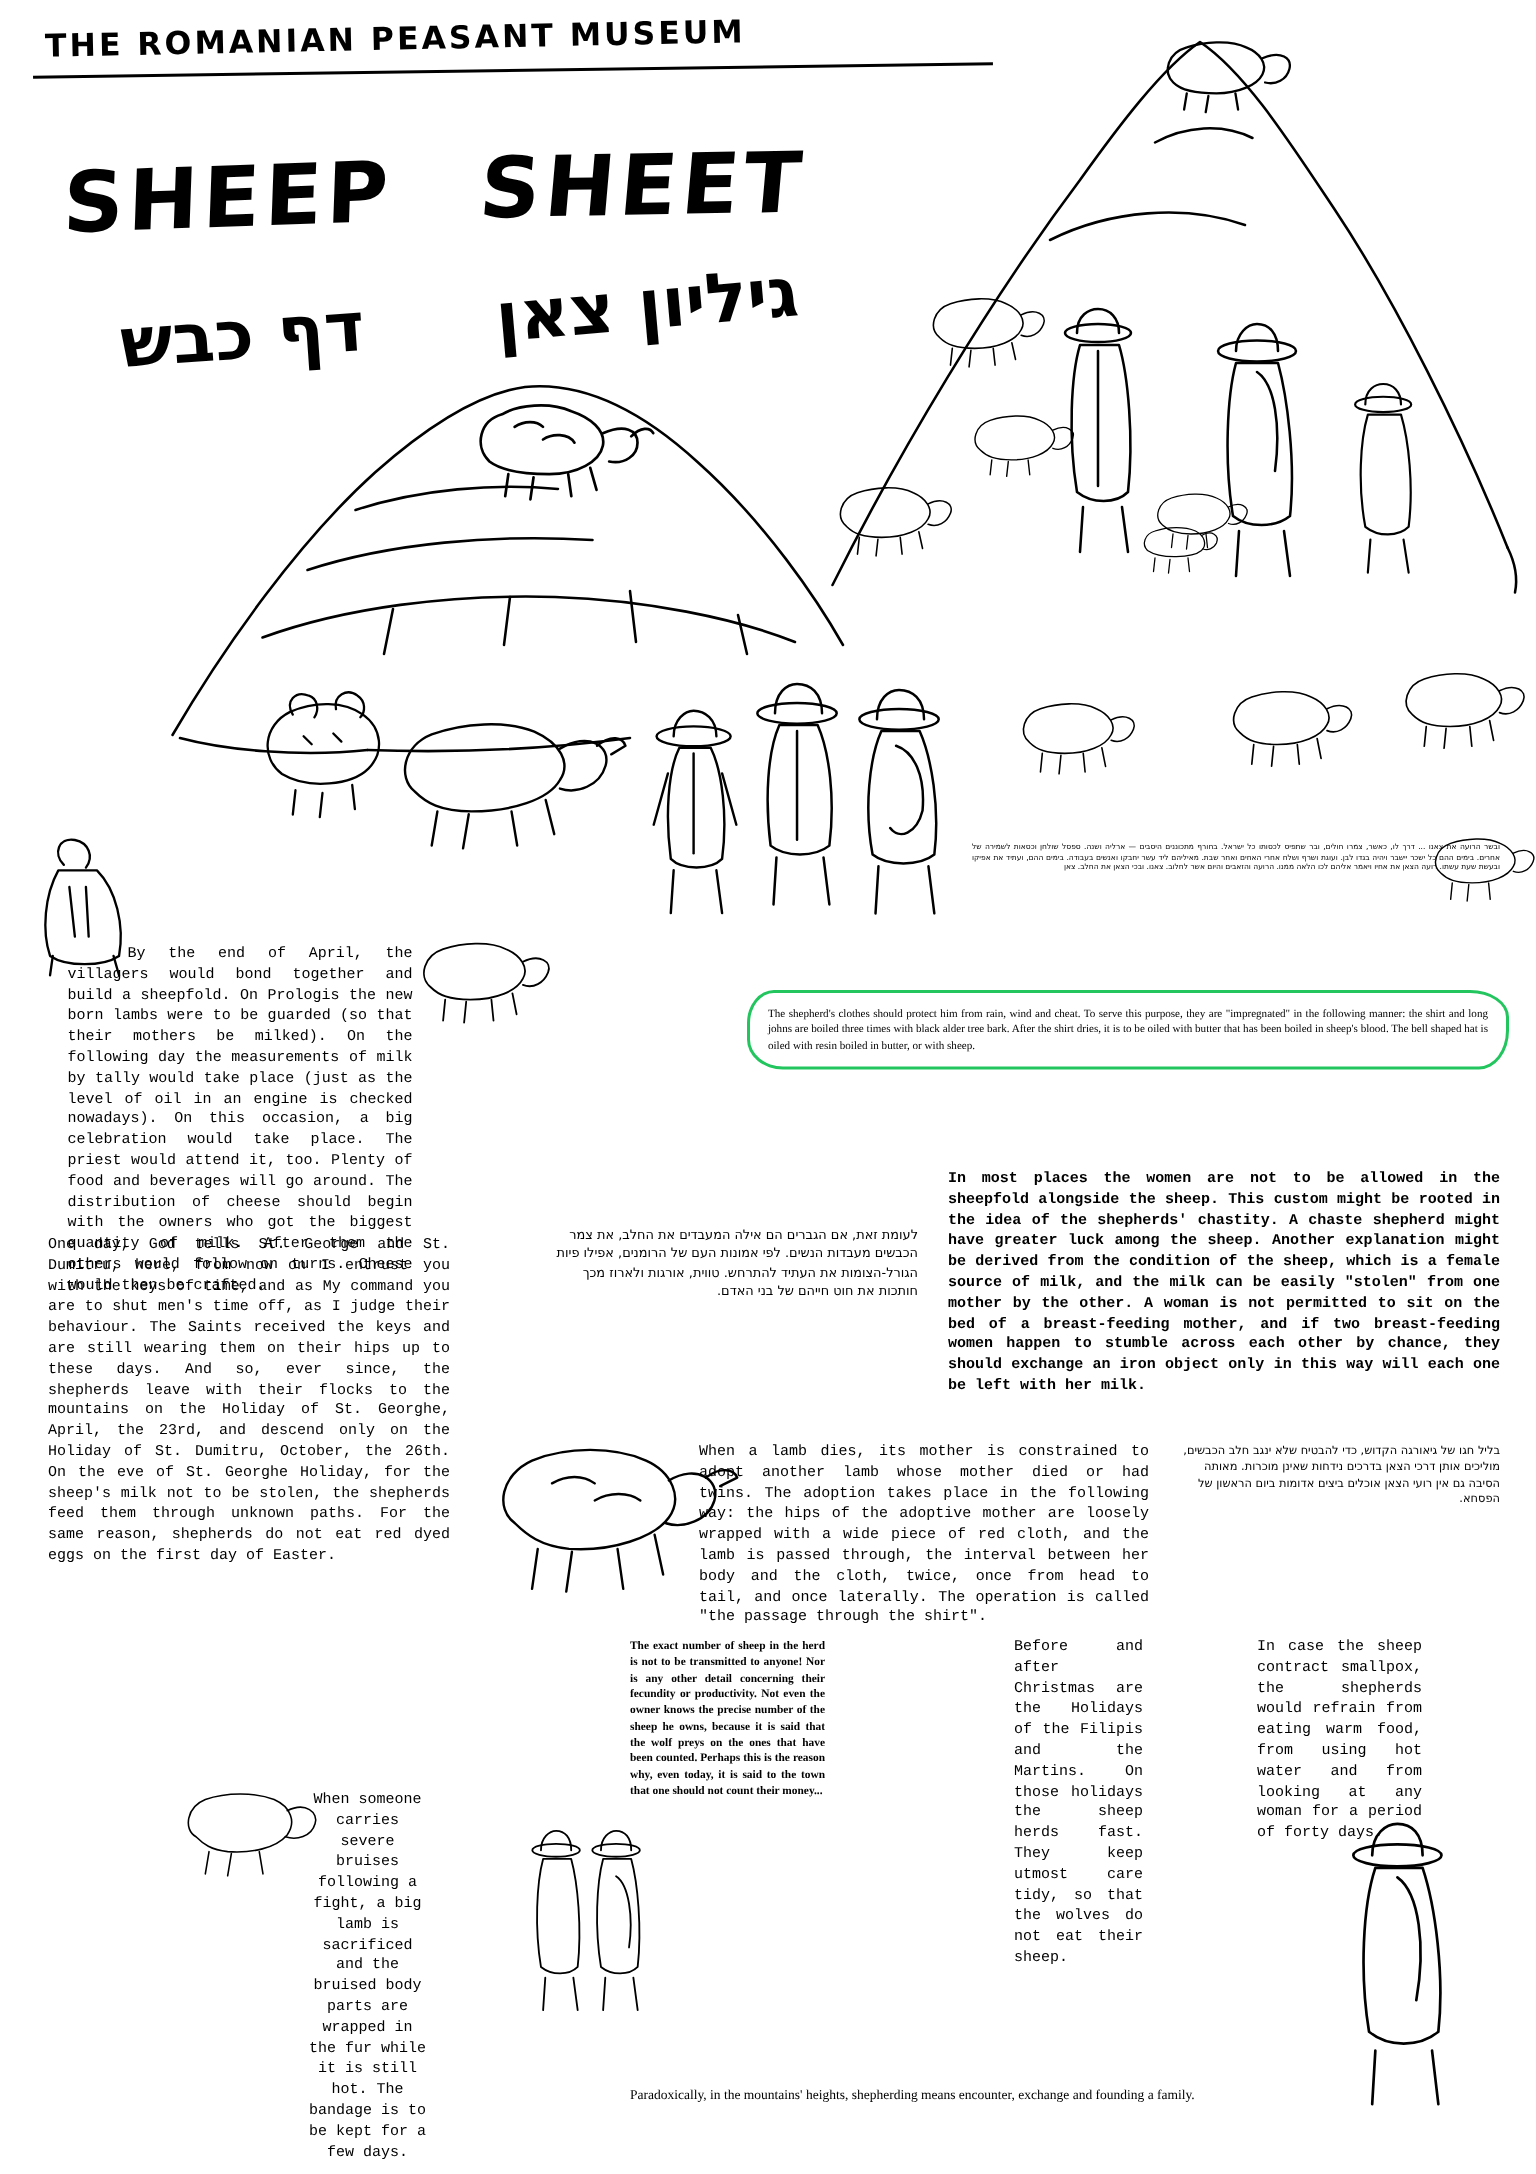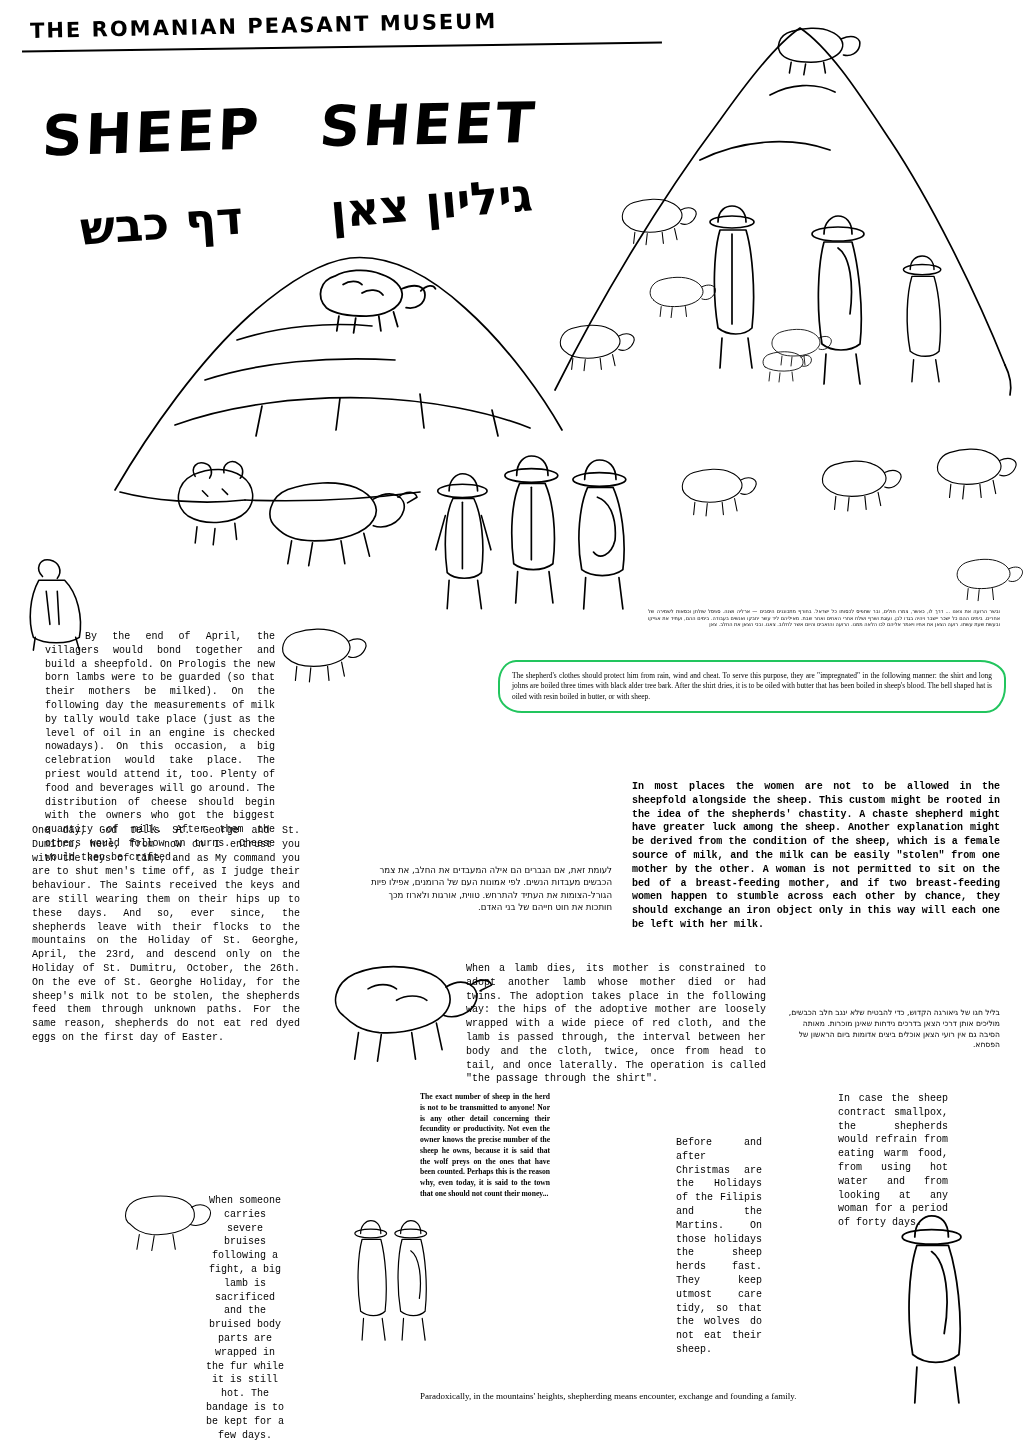--- a/index.html
+++ b/index.html
@@ -99,21 +99,20 @@
     color: #000;
   }
   .tb.bold { font-weight: bold; }
   .he {
     position: absolute;
     direction: rtl;
     text-align: right;
     font-family: "DejaVu Sans", sans-serif;
     font-size: 11px;
     line-height: 1.5;
-    margin-top: 46px;
   }
   .he.tiny {
     font-size: 5px;
     line-height: 1.3;
     text-align: justify;
   }
   .he.mid { font-size: 8.6px; line-height: 1.45; }
   .he.small { font-size: 7.6px; line-height: 1.42; }
   .bubble {
     position: absolute;
@@ -423,19 +422,19 @@
   <div class="tb" style="left:466px; top:962px; width:300px;">When a lamb dies, its mother is constrained to adopt another lamb whose mother died or had twins. The adoption takes place in the following way: the hips of the adoptive mother are loosely wrapped with a wide piece of red cloth, and the lamb is passed through, the interval between her body and the cloth, twice, once from head to tail, and once laterally. The operation is called "the passage through the shirt".</div>
 
   <div class="he small" style="left:786px; top:962px; width:214px;">בליל חגו של גיאורגה הקדוש, כדי להבטיח שלא ינגב חלב הכבשים, מוליכים אותן דרכי הצאן בדרכים נידחות שאינן מוכרות. מאותה הסיבה גם אין רועי הצאן אוכלים ביצים אדומות ביום הראשון של הפסחא.</div>
 
 
 
   <div class="tb" style="left:206px; top:1194px; width:78px; text-align:center;">When someone carries severe bruises following a fight, a big lamb is sacrificed and the bruised body parts are wrapped in the fur while it is still hot. The bandage is to be kept for a few days.</div>
 
   <div class="boxed" style="left:420px; top:1092px; width:130px;">The exact number of sheep in the herd is not to be transmitted to anyone! Nor is any other detail concerning their fecundity or productivity. Not even the owner knows the precise number of the sheep he owns, because it is said that the wolf preys on the ones that have been counted. Perhaps this is the reason why, even today, it is said to the town that one should not count their money...</div>
 
-  <div class="tb" style="left:676px; top:1092px; width:86px;margin-top:44px;">Before and after Christmas are the Holidays of the Filipis and the Martins. On those holidays the sheep herds fast. They keep utmost care tidy, so that the wolves do not eat their sheep.</div>
+  <div class="tb" style="left:676px; top:1092px; width:86px;">Before and after Christmas are the Holidays of the Filipis and the Martins. On those holidays the sheep herds fast. They keep utmost care tidy, so that the wolves do not eat their sheep.</div>
 
   <div class="tb" style="left:810px; top:1092px; width:110px;margin-left:28px;">In case the sheep contract smallpox, the shepherds would refrain from eating warm food, from using hot water and from looking at any woman for a period of forty days.</div>
 
   <div class="footer-line" style="left:420px; top:1378px; width:470px;">Paradoxically, in the mountains' heights, shepherding means encounter, exchange and founding a family.</div>
 
 </div>
 
 </body></html>

